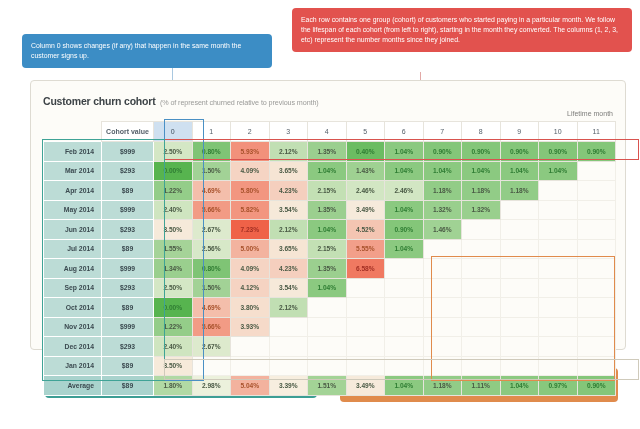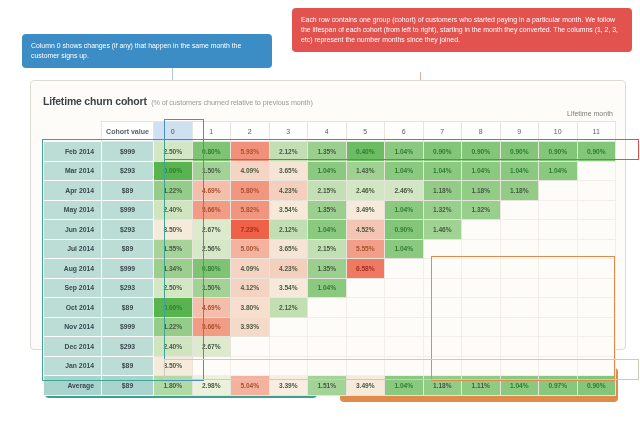--- a/index.html
+++ b/index.html
@@ -203,22 +203,22 @@
 <div class="dot org" style="left:423px; top:330px;">
     <i></i>
   </div>
 <div class="dot teal" style="left:97px;  top:339px;">
     <i></i>
   </div>
 
 <div id="card">
 
   <div id="title">
-    <span class="main">Lifetime churn cohort</span>
-    <span class="sub">(% of customers churned relative to previous month)</span>
+    <span class="main">Customer churn cohort</span>
+    <span class="sub">(% of represent churned relative to previous month)</span>
   </div>
 
   <div id="lifetime">Lifetime month</div>
 
   <table>
     <colgroup>
       <col class="c-month">
         <col class="c-value">
       <col class="c-data">
         <col class="c-data">

